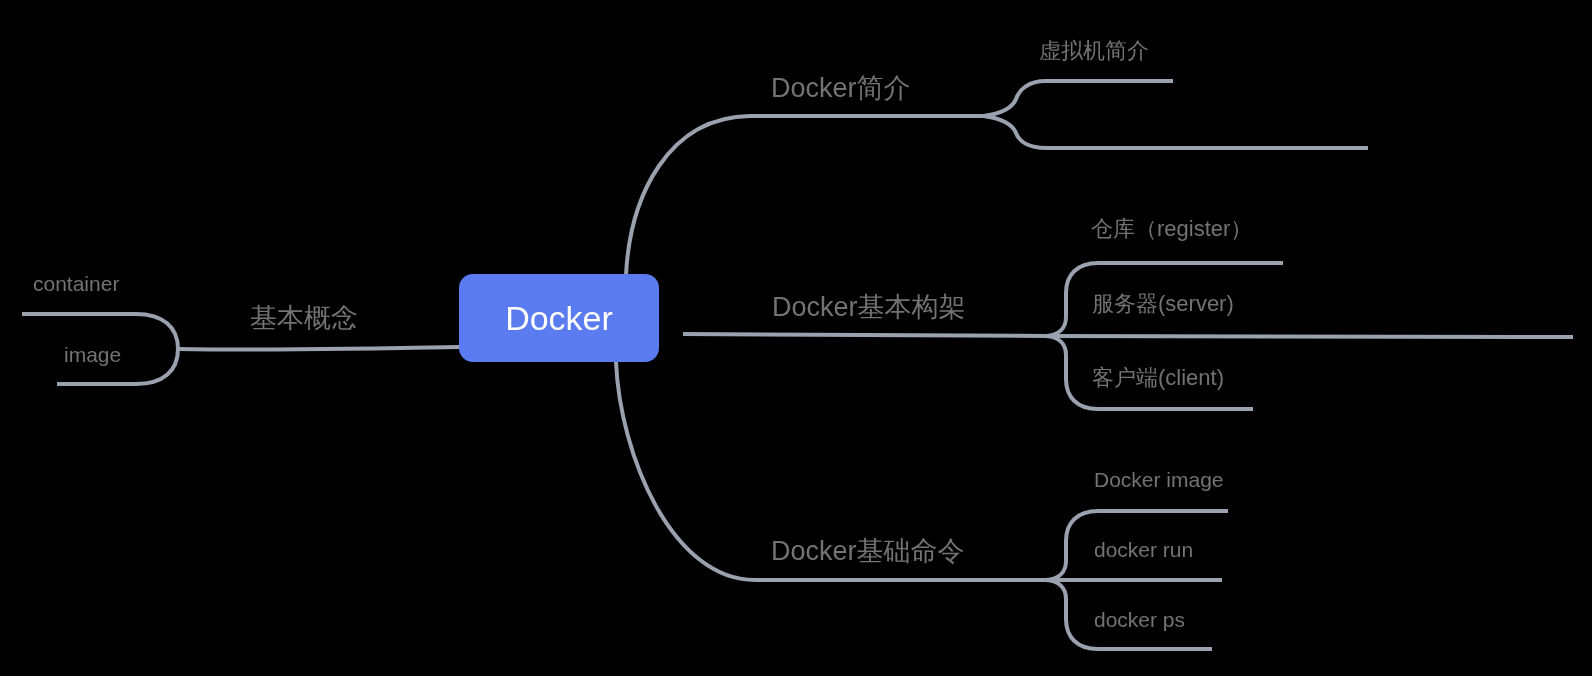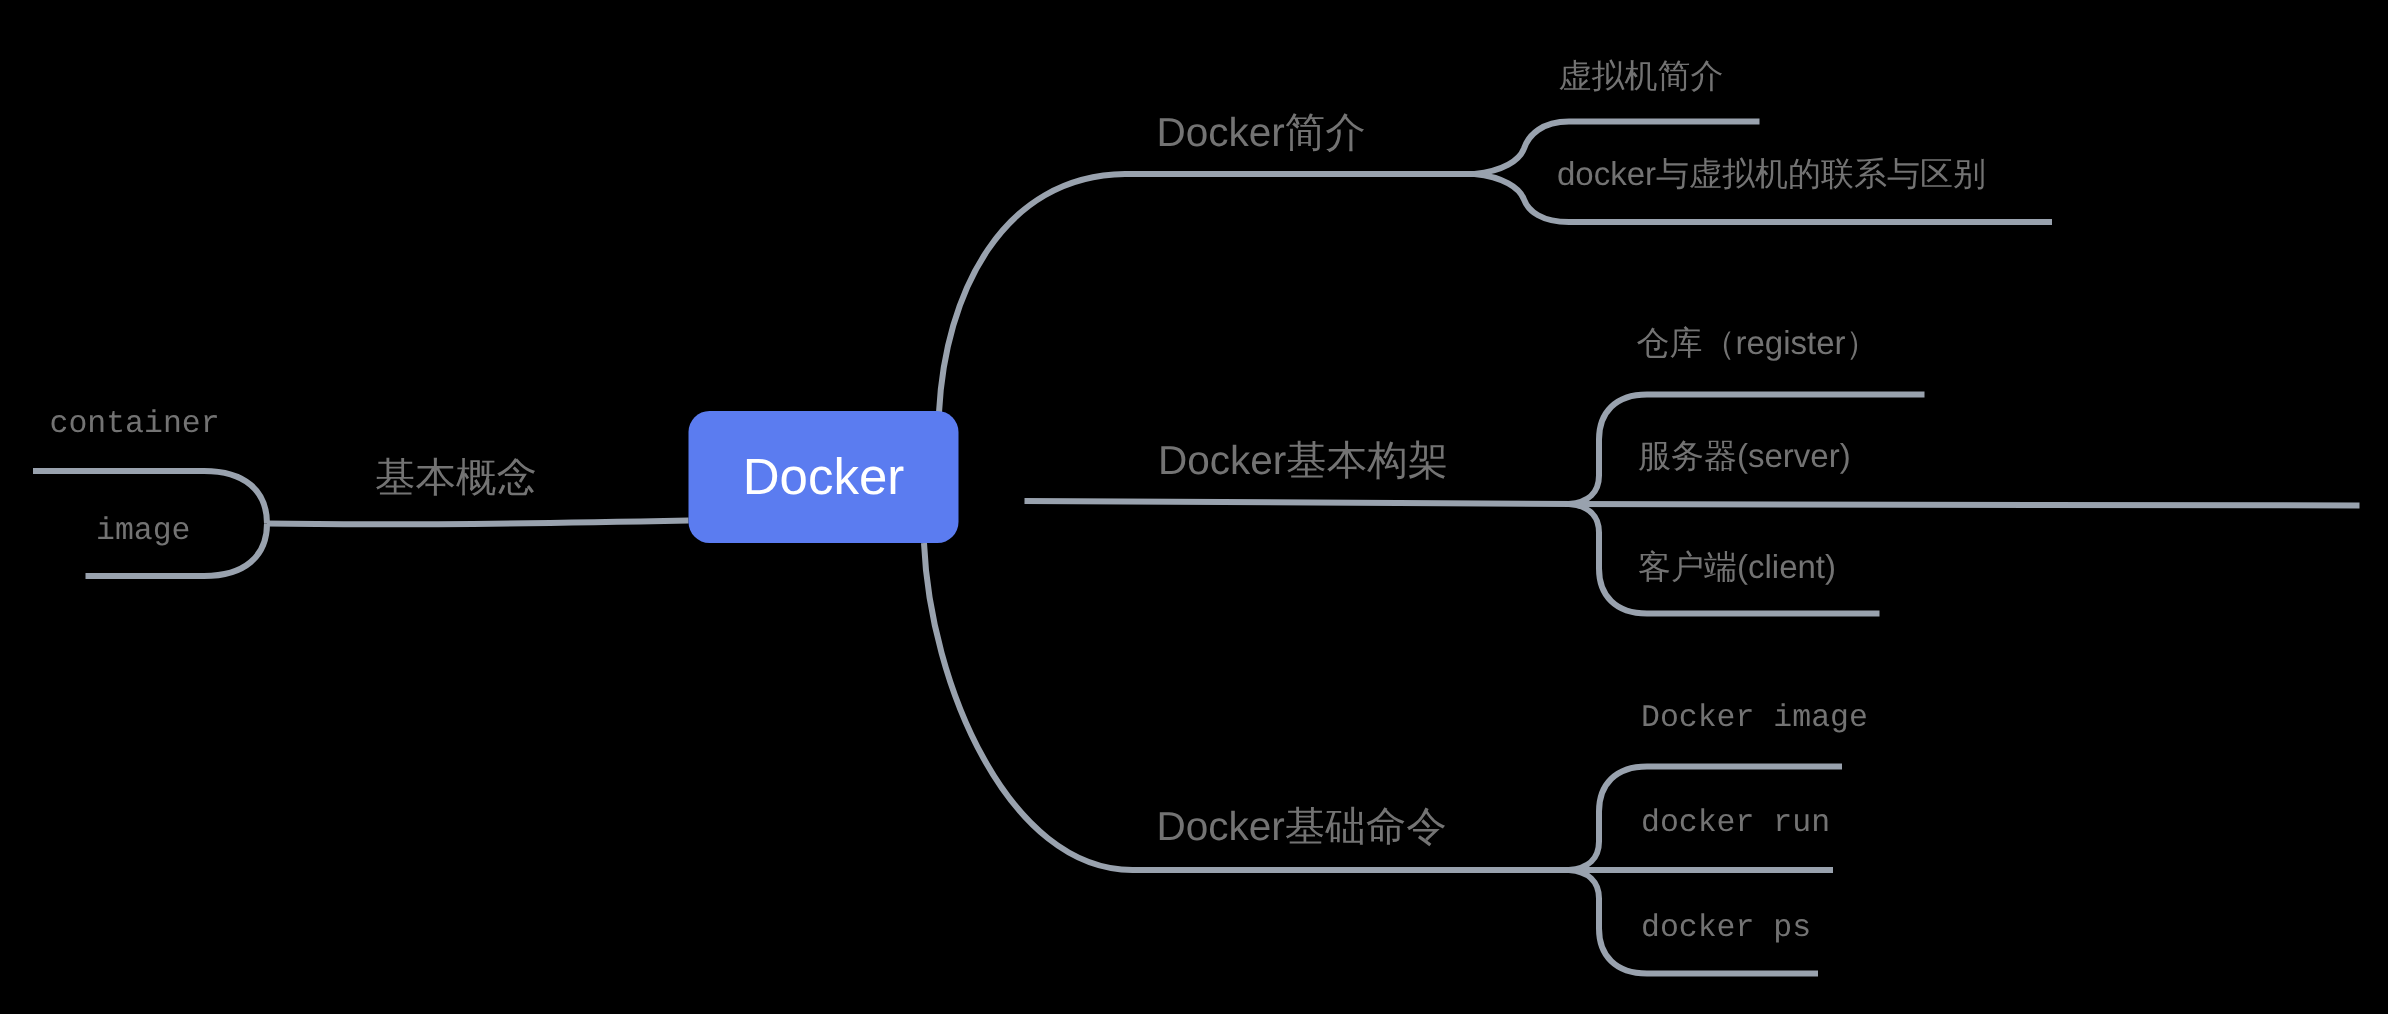--- a/index.html
+++ b/index.html
@@ -24,42 +24,42 @@
   }
   svg.lines path {
     fill: none;
     stroke: #99A2AE;
     stroke-width: 4;
   }
   .root-node {
     position: absolute;
     left: 459px;
     top: 274px;
-    width: 180px;
+    width: 200px;
     height: 88px;
     background: #5B7CF0;
     border-radius: 14px;
     display: flex;
     align-items: center;
     justify-content: center;
   }
   .root-node .root-label {
     color: #FFFFFF;
     font-size: 34px;
     font-weight: 500;
   }
   .topic {
     position: absolute;
     color: #737373;
     white-space: nowrap;
     line-height: 1.15;
   }
   .l1 { font-size: 27px; }
   .l2 { font-size: 22px; }
-  .l2en { font-size: 21px; font-family: Liberation Mono, monospace; }
+  .l2en { font-size: 21px; }
 </style>
 </head>
 <body>
 
 <div class="stage">
 
   <svg class="lines" viewBox="0 0 1592 676" xmlns="http://www.w3.org/2000/svg">
 
     <path d="M 459 347 C 360 349 240 350 178 349"></path>
     <path d="M 22 314 L 136 314 C 163 314 178 327 178 349"></path>
@@ -82,21 +82,20 @@
   <div class="root-node">
     <span class="root-label">Docker</span>
   </div>
 
   <div class="topic l1" style="left:250px; top:303px;">基本概念</div>
   <div class="topic l2en" style="left:33px;  top:272px;">container</div>
   <div class="topic l2en" style="left:64px;  top:343px;">image</div>
 
   <div class="topic l1" style="left:771px; top:73px;">Docker简介</div>
   <div class="topic l2" style="left:1039px;top:38px;">虚拟机简介</div>
-  <div class="topic l2" style="left:1038px;top:103px;">docker与虚拟机的联系与区别</div>
 
   <div class="topic l1" style="left:772px; top:292px;">Docker基本构架</div>
   <div class="topic l2" style="left:1091px;top:216px;">仓库（register）</div>
   <div class="topic l2" style="left:1092px;top:291px;">服务器(server)</div>
   <div class="topic l2" style="left:1092px;top:365px;">客户端(client)</div>
 
   <div class="topic l1" style="left:771px; top:536px;">Docker基础命令</div>
   <div class="topic l2en" style="left:1094px;top:468px;">Docker image</div>
   <div class="topic l2en" style="left:1094px;top:538px;">docker run</div>
   <div class="topic l2en" style="left:1094px;top:608px;">docker ps</div>

